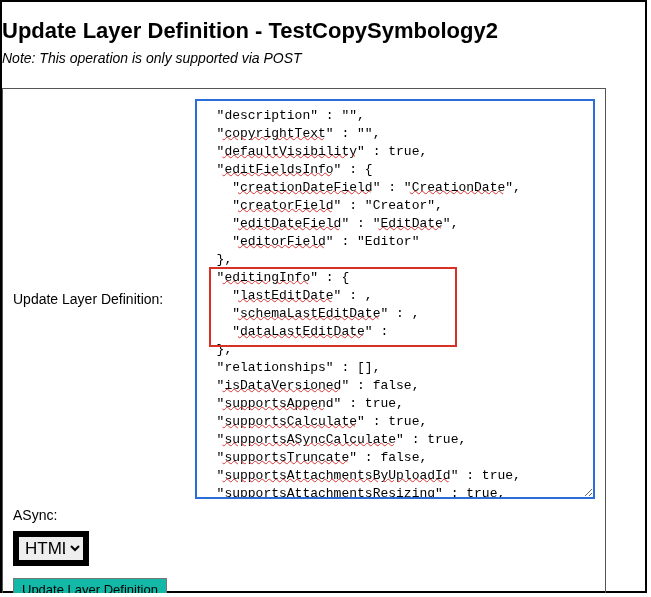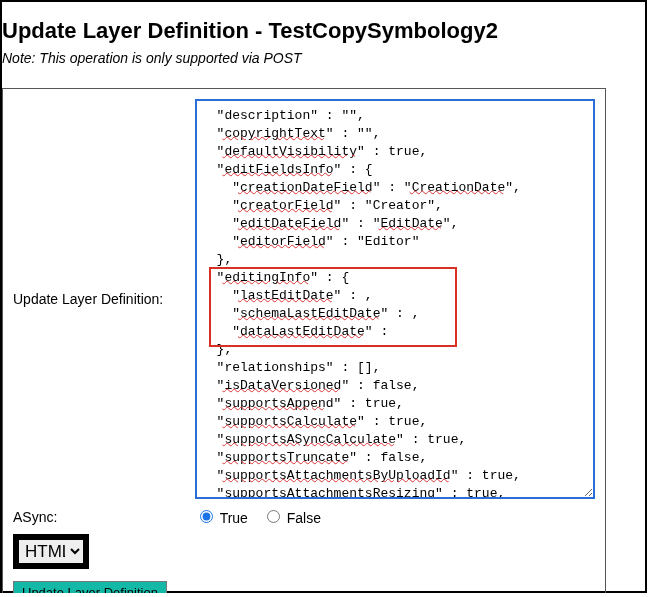--- a/index.html
+++ b/index.html
@@ -165,30 +165,20 @@
             <div class="ovl-line">  "<span class="squig">supportsASyncCalculate</span>" : true,</div>
             <div class="ovl-line">  "<span class="squig">supportsTruncate</span>" : false,</div>
             <div class="ovl-line">  "<span class="squig">supportsAttachmentsByUploadId</span>" : true,</div>
           </div>
         <div class="redbox" id="redbox" style="top: 168px; left: 14px; width: 244px; height: 76px;"></div>
       </div>
     </div>
 
     <div class="row">
       <div class="label-cell">ASync:</div>
-      <div class="radio-group">
-        <label>
-          <input type="radio" name="async" checked="" style="">
-          <span>True</span>
-        </label>
-        <label>
-          <input type="radio" name="async" style="">
-          <span>False</span>
-        </label>
-      </div>
     </div>
 
     <div class="row">
       <select class="fmt"><option value="HTML">HTML</option></select>
     </div>
 
     <button class="submit">Update Layer Definition</button>
   </div>
 </div>
 

